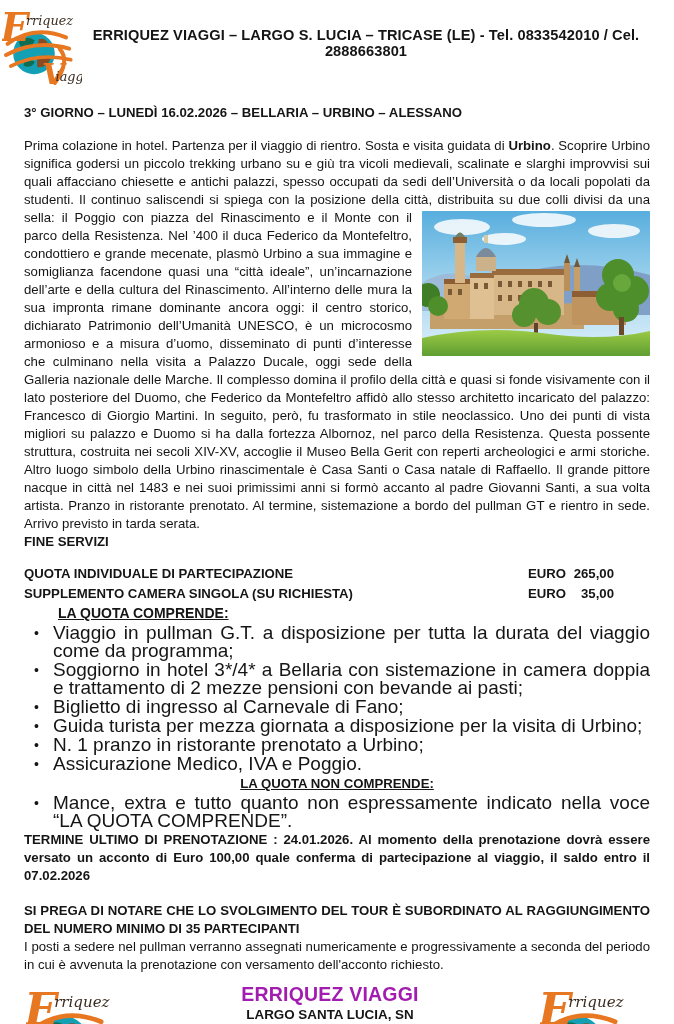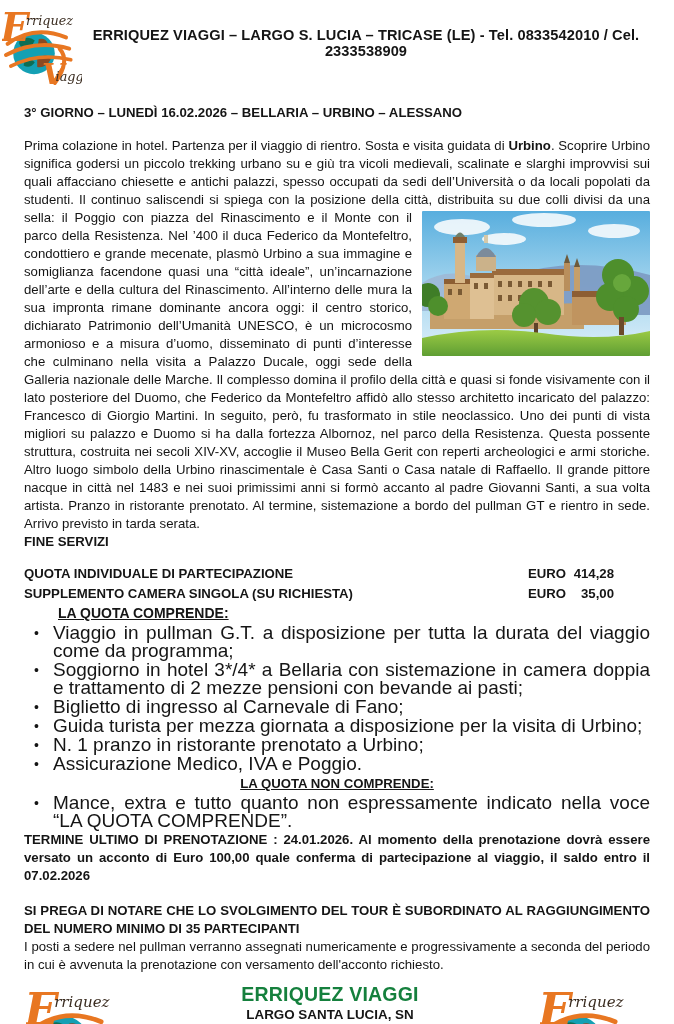--- a/index.html
+++ b/index.html
@@ -154,41 +154,41 @@
 </svg>
 
 <div class="page">
 
   <div class="header">
     <div class="logo-box">
       <svg>
           <use href="#ev-logo"></use>
         </svg>
     </div>
-    <div class="header-line">ERRIQUEZ VIAGGI – LARGO S. LUCIA – TRICASE (LE) - Tel. 0833542010 / Cel. 2333538909</div>
+    <div class="header-line">ERRIQUEZ VIAGGI – LARGO S. LUCIA – TRICASE (LE) - Tel. 0833542010 / Cel. 2888663801</div>
   </div>
 
   <div class="content">
 
     <div class="day-title">3° GIORNO – LUNEDÌ 16.02.2026 – BELLARIA – URBINO – ALESSANO</div>
 
     <p class="body-text"><span>Prima colazione in hotel. Partenza per il viaggio di rientro. Sosta e visita guidata di </span><b>Urbino</b><span>. Scoprire Urbino significa godersi un piccolo trekking urbano su e giù tra vicoli medievali, scalinate e slarghi improvvisi sui quali affacciano chiesette e antichi palazzi, spesso occupati da sedi dell’Università o da locali popolati da studenti. Il continuo saliscendi si spiega con la posizione della città, distribuita su due colli divisi da una </span><span class="photo-float">
           <svg>
             <use href="#urbino-photo"></use>
           </svg>
         </span><span>sella: il Poggio con piazza del Rinascimento e il Monte con il parco della Resistenza. Nel ’400 il duca Federico da Montefeltro, condottiero e grande mecenate, plasmò Urbino a sua immagine e somiglianza facendone quasi una “città ideale”, un’incarnazione dell’arte e della cultura del Rinascimento. All’interno delle mura la sua impronta rimane dominante ancora oggi: il centro storico, dichiarato Patrimonio dell’Umanità UNESCO, è un microcosmo armonioso e a misura d’uomo, disseminato di punti d’interesse che culminano nella visita a Palazzo Ducale, oggi sede della Galleria nazionale delle Marche. Il complesso domina il profilo della città e quasi si fonde visivamente con il lato posteriore del Duomo, che Federico da Montefeltro affidò allo stesso architetto incaricato del palazzo: Francesco di Giorgio Martini. In seguito, però, fu trasformato in stile neoclassico. Uno dei punti di vista migliori su palazzo e Duomo si ha dalla fortezza Albornoz, nel parco della Resistenza. Questa possente struttura, costruita nei secoli XIV-XV, accoglie il Museo Bella Gerit con reperti archeologici e armi storiche. Altro luogo simbolo della Urbino rinascimentale è Casa Santi o Casa natale di Raffaello. Il grande pittore nacque in città nel 1483 e nei suoi primissimi anni si formò accanto al padre Giovanni Santi, a sua volta artista. Pranzo in ristorante prenotato. Al termine, sistemazione a bordo del pullman GT e rientro in sede. Arrivo previsto in tarda serata.</span></p>
 
     <div class="fine-servizi">FINE SERVIZI</div>
 
     <div class="pricing">
       <div class="price-row">
         <span>QUOTA INDIVIDUALE DI PARTECIPAZIONE</span>
         <span class="price-amount">
           <span>EURO</span>
-          <span>414,28</span>
+          <span>265,00</span>
         </span>
       </div>
       <div class="price-row">
         <span>SUPPLEMENTO CAMERA SINGOLA (SU RICHIESTA)</span>
         <span class="price-amount">
           <span>EURO</span>
           <span>35,00</span>
         </span>
       </div>
     </div>
@@ -214,21 +214,21 @@
 
   </div>
 
   <div class="footer">
     <div class="logo-box">
       <svg>
           <use href="#ev-logo"></use>
         </svg>
     </div>
     <div class="footer-center">
-      <div class="footer-company" style="color:#15803d">ERRIQUEZ VIAGGI</div>
+      <div class="footer-company" style="color:#a21caf">ERRIQUEZ VIAGGI</div>
       <div class="footer-line">LARGO SANTA LUCIA, SN</div>
       <div class="footer-line">73039 – TRICASE (LE)</div>
       <div class="footer-line">TEL. 0833-542010 – CEL. 349-0640751</div>
       <div class="footer-line">info@erriquezviaggi.it</div>
     </div>
     <div class="logo-box">
       <svg>
           <use href="#ev-logo"></use>
         </svg>
     </div>

